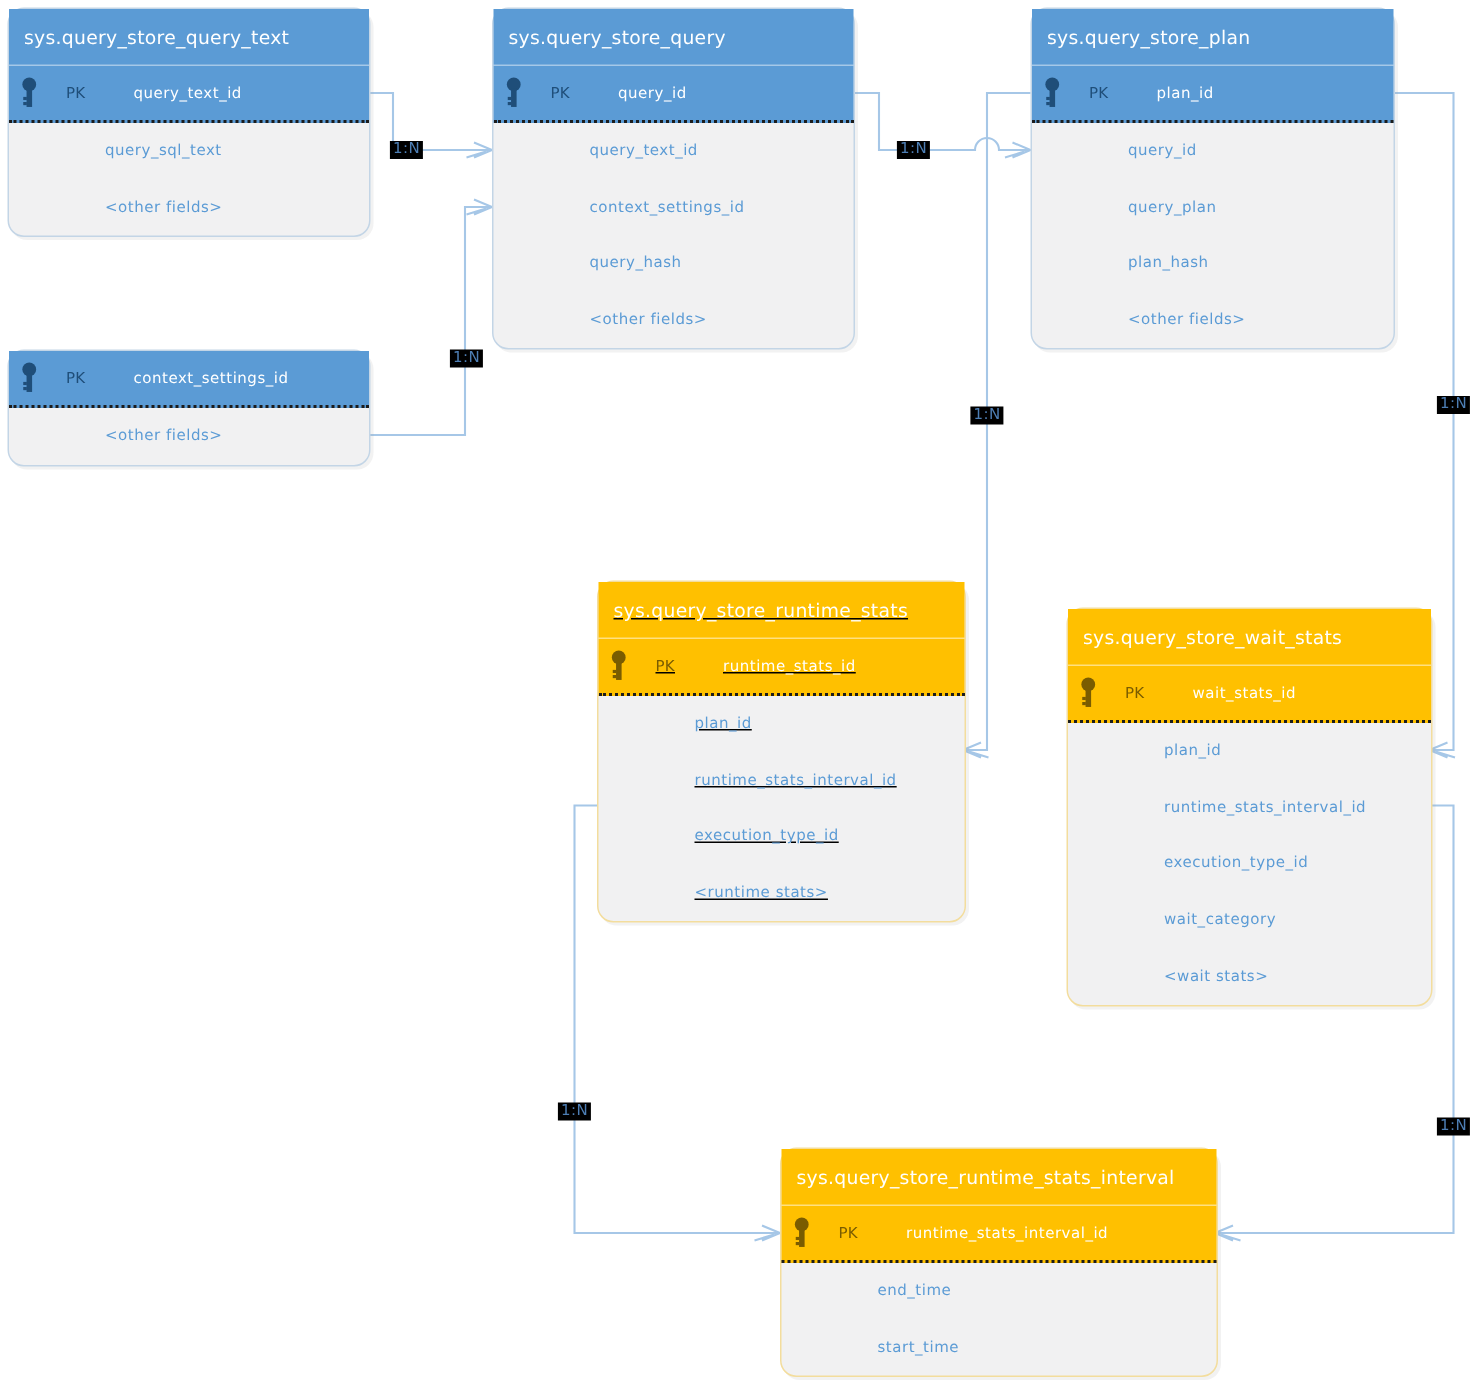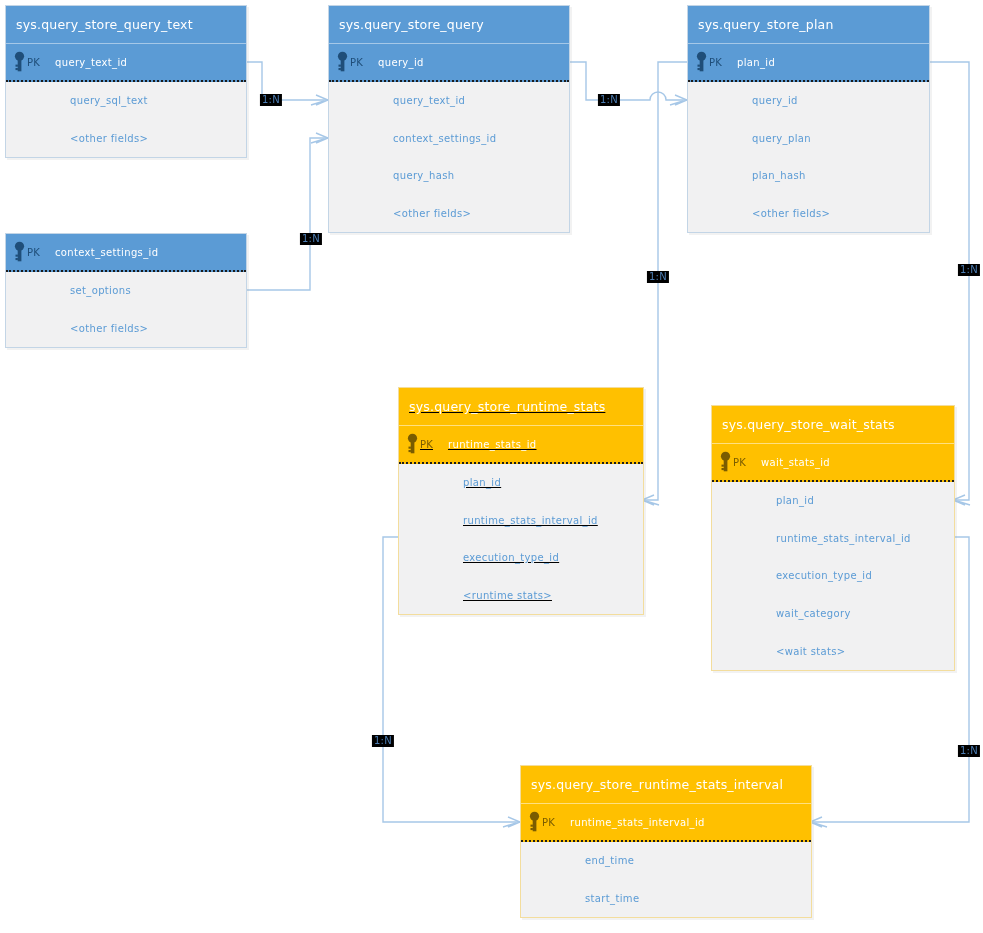--- a/index.html
+++ b/index.html
@@ -1,28 +1,29 @@
 <!DOCTYPE html>
 <html><head>
 <meta charset="utf-8">
 <style>
   html,body{margin:0;padding:0;background:#fff;}
   #canvas{
     position:relative;width:983px;height:933px;background:#ffffff;
     font-family:"DejaVu Sans",sans-serif;overflow:hidden;
   }
   #wires{position:absolute;left:0;top:0;pointer-events:none;}
-  .table{position:absolute;box-shadow:2px 2px 0 rgba(170,170,170,.15);}
+  .table{position:absolute;box-shadow:2px 2px 0 rgba(170,170,170,.15);border-radius:11px;}
   .table .hdr{
     height:38px;display:flex;align-items:center;padding:0 10px;
     font-size:12.5px;letter-spacing:.2px;color:#ffffff;box-sizing:border-box;
   }
   .table .pkrow{
     height:38px;display:flex;align-items:center;box-sizing:border-box;
     border-bottom:2px dotted #1c1c1c;
+    gap:17px;
   }
   .key-icon{margin-left:7px;flex:0 0 auto;display:block;}
   .pk-badge{font-size:10px;margin-left:1px;letter-spacing:.2px;}
   .pk-field{font-size:10px;letter-spacing:.35px;color:#ffffff;margin-left:15px;}
   .frow{
     height:37.6px;display:flex;align-items:center;padding-left:52px;
     font-size:10px;letter-spacing:.35px;box-sizing:border-box;margin-left:12px;
   }
   
   .table.blue{border:1px solid #c3d5e6;background:#f1f1f2;}
@@ -116,21 +117,20 @@
       <div class="pkrow">
         <svg class="key-icon" width="13" height="23" viewBox="0 0 13 23">
           <circle cx="6.5" cy="5.3" r="4.6" fill="#1f4e79"></circle>
           <rect x="4.7" y="8" width="3.7" height="12.3" fill="#1f4e79"></rect>
           <rect x="2.5" y="13.6" width="2.4" height="2.1" fill="#1f4e79"></rect>
           <rect x="2.5" y="17" width="2.4" height="2.1" fill="#1f4e79"></rect>
         </svg>
         <span class="pk-badge">PK</span>
         <span class="pk-field">context_settings_id</span>
       </div>
-      <div class="frow">set_options</div>
       <div class="frow">&lt;other fields&gt;</div>
     </div>
     <div class="table orange" style="left: 398px; top: 387px; width: 244px; text-decoration: underline;">
       <div class="hdr">sys.query_store_runtime_stats</div>
       <div class="pkrow">
         <svg class="key-icon" width="13" height="23" viewBox="0 0 13 23">
           <circle cx="6.5" cy="5.3" r="4.6" fill="#7a5c00"></circle>
           <rect x="4.7" y="8" width="3.7" height="12.3" fill="#7a5c00"></rect>
           <rect x="2.5" y="13.6" width="2.4" height="2.1" fill="#7a5c00"></rect>
           <rect x="2.5" y="17" width="2.4" height="2.1" fill="#7a5c00"></rect>

